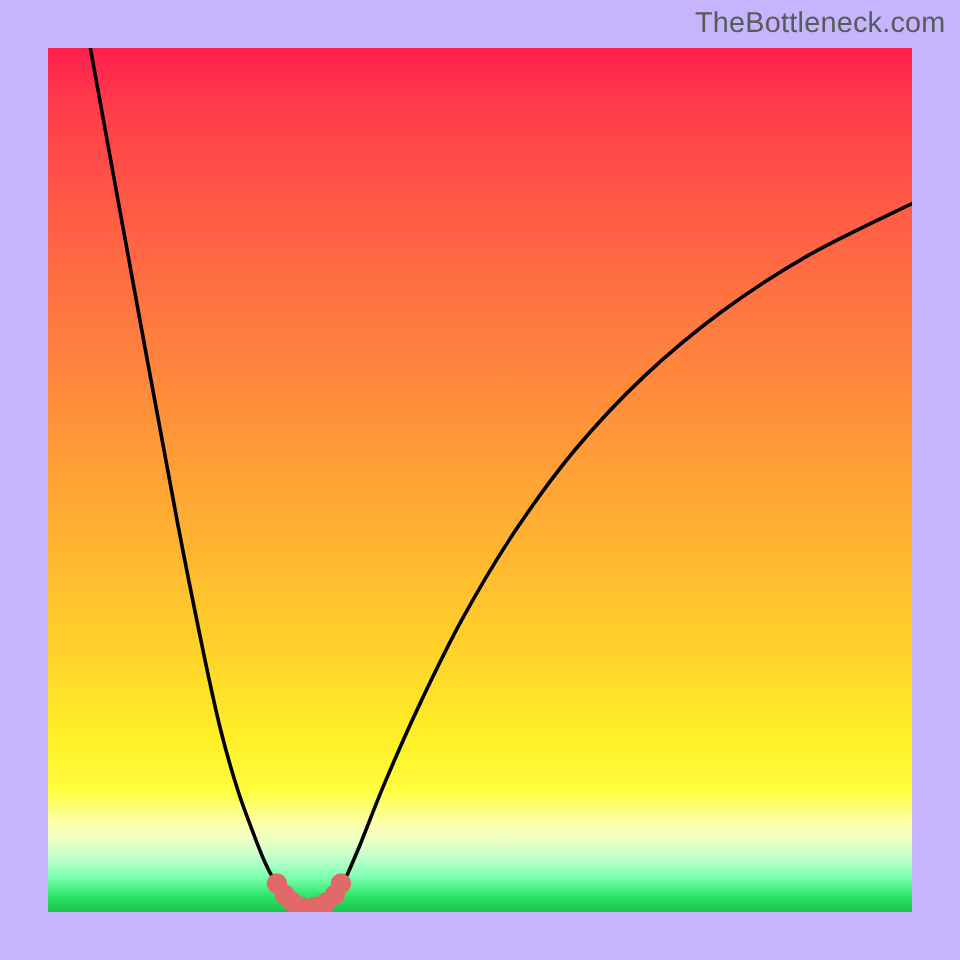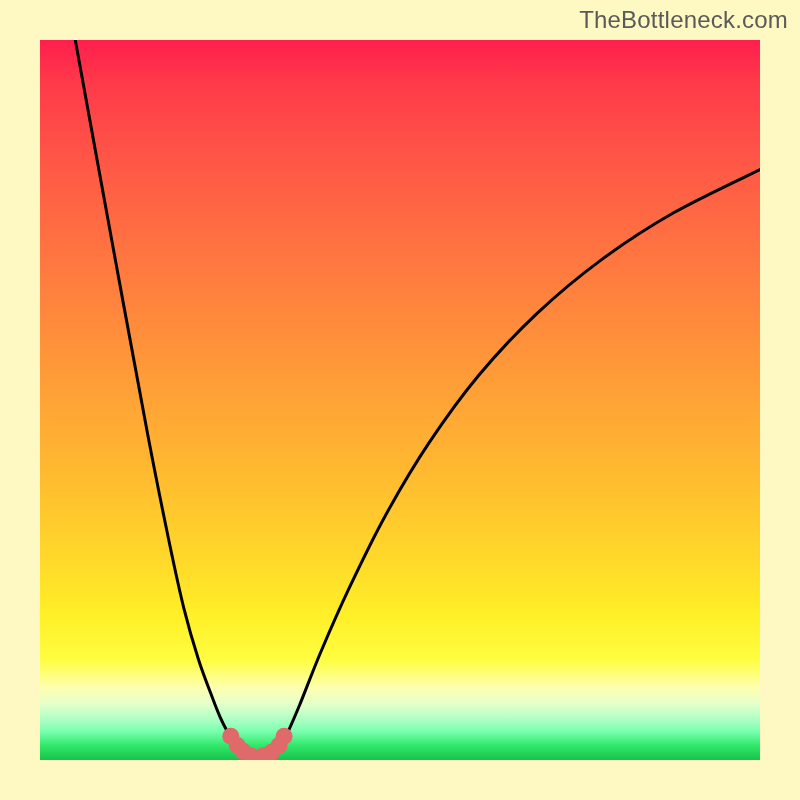--- a/index.html
+++ b/index.html
@@ -10,21 +10,21 @@
     background: #000;
     overflow: hidden;
     font-family: Arial, Helvetica, sans-serif;
   }
   .frame {
     position: absolute;
     top: 0;
     left: 0;
     width: 800px;
     height: 800px;
-    background: #fef9c3;
+    background: #c4b5fd;
   }
   .plot-area {
     position: absolute;
     left: 40px;
     top: 40px;
     width: 720px;
     height: 720px;
     overflow: hidden;
   }
   .gradient {

